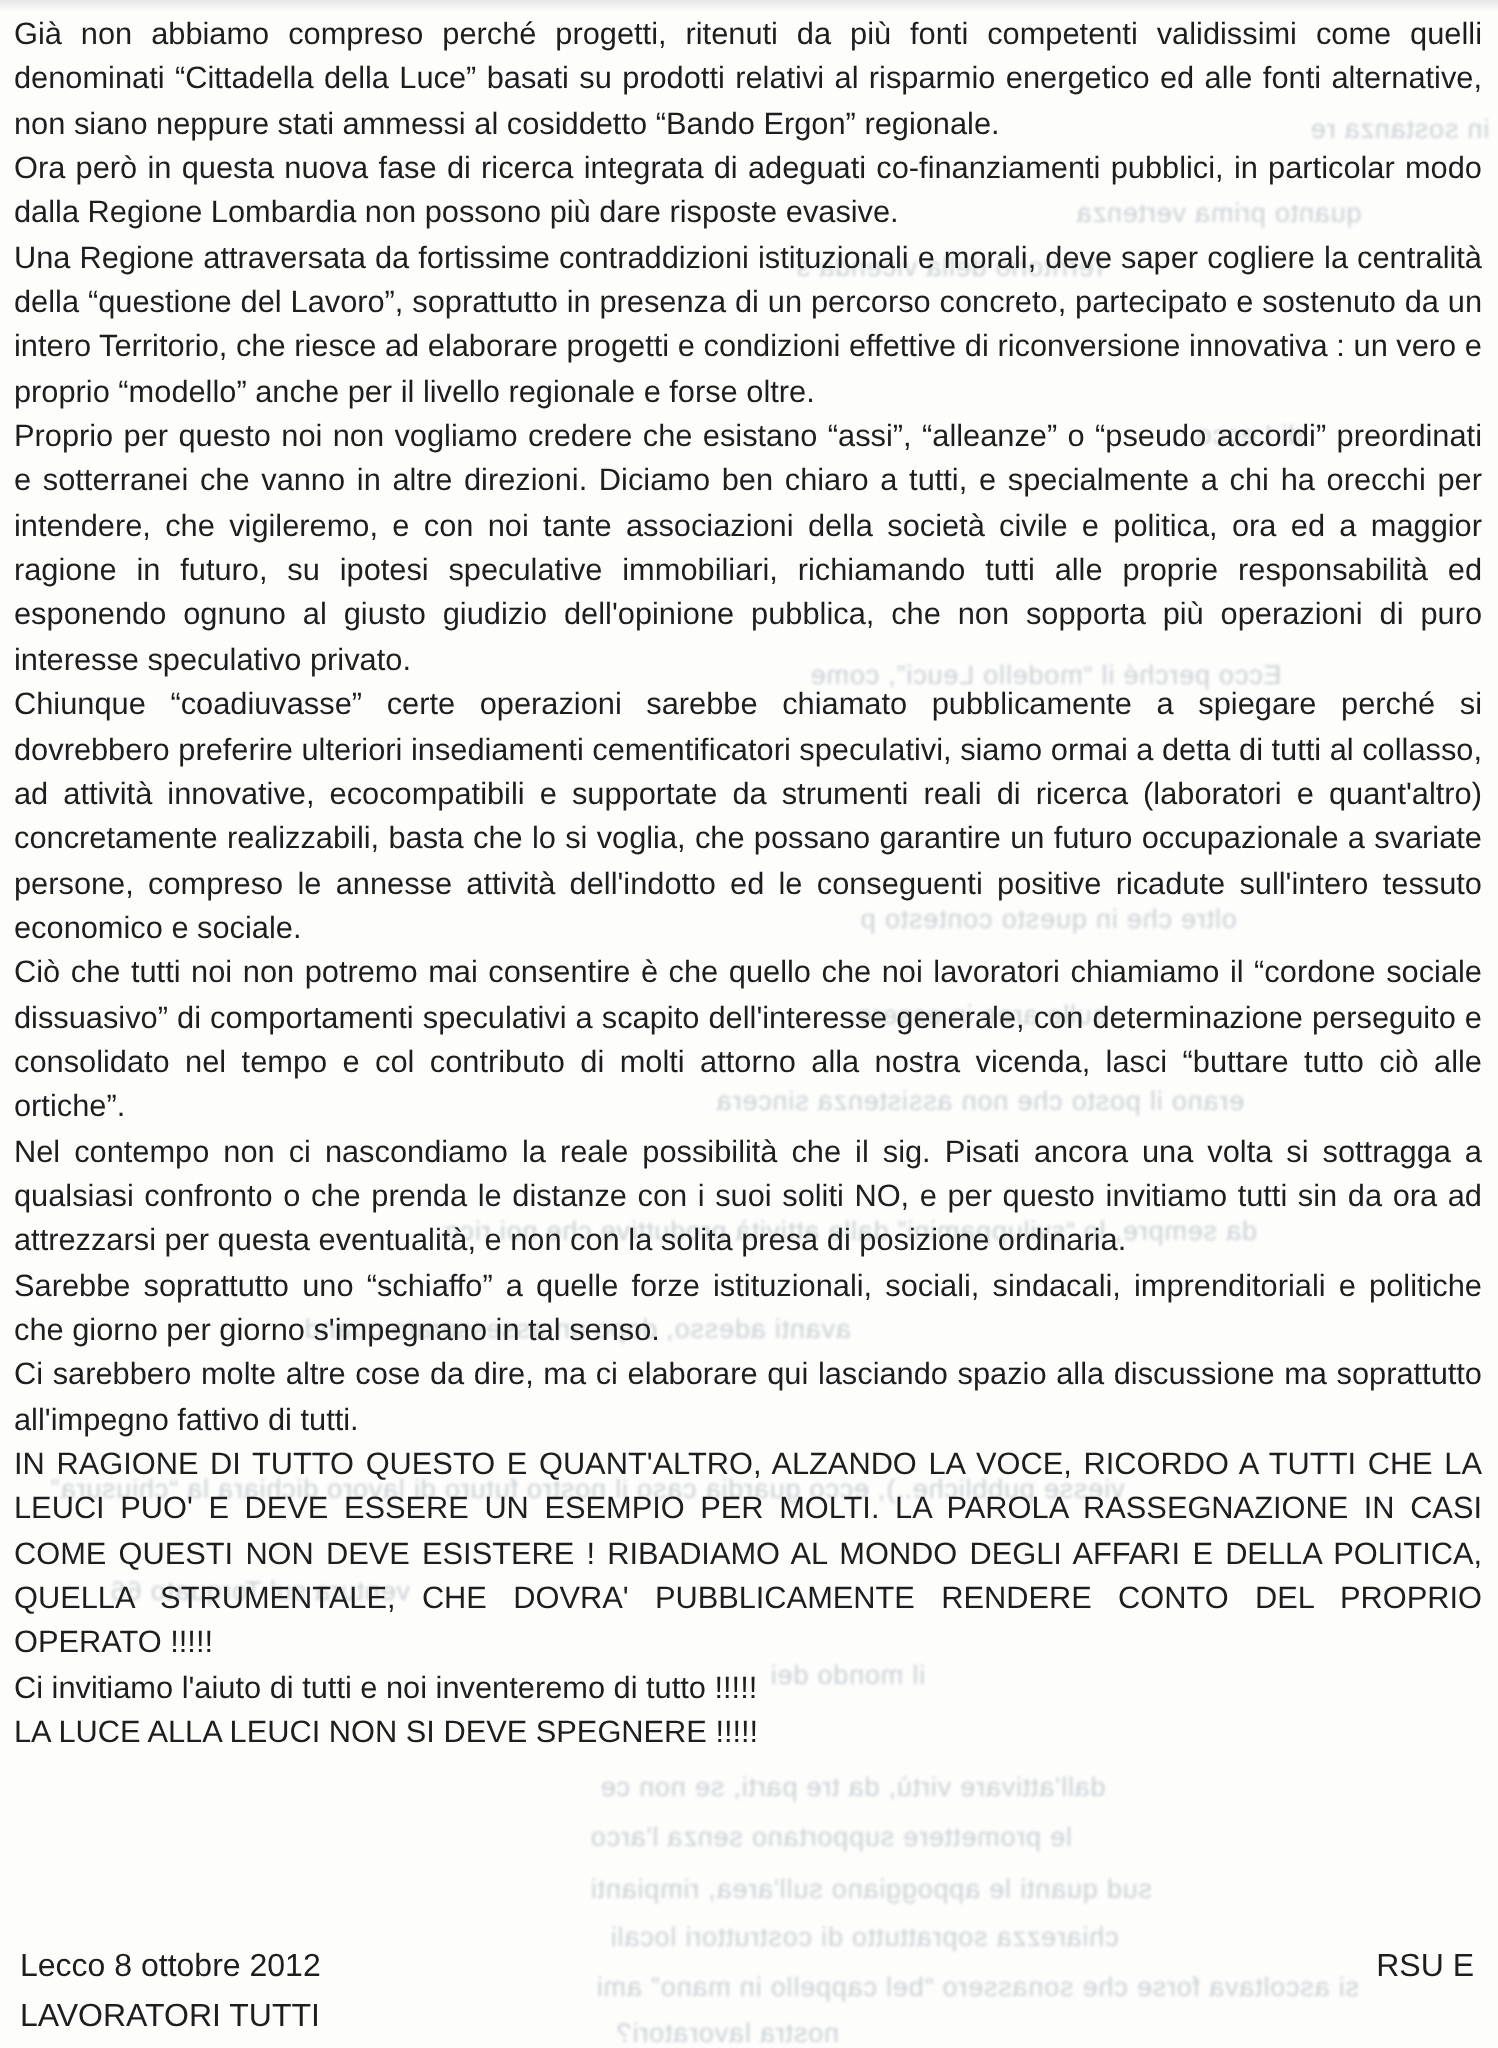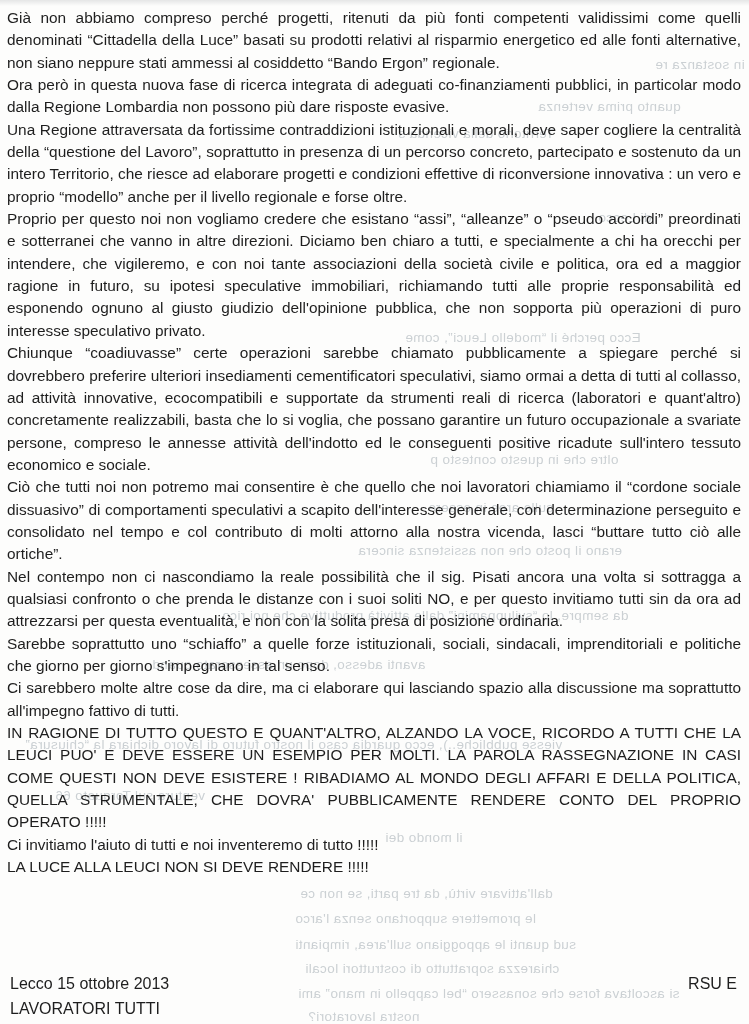--- a/index.html
+++ b/index.html
@@ -99,22 +99,22 @@
       <p>Ora però in questa nuova fase di ricerca integrata di adeguati co-finanziamenti pubblici, in particolar modo dalla Regione Lombardia non possono più dare risposte evasive.</p>
       <p>Una Regione attraversata da fortissime contraddizioni istituzionali e morali, deve saper cogliere la centralità della “questione del Lavoro”, soprattutto in presenza di un percorso concreto, partecipato e sostenuto da un intero Territorio, che riesce ad elaborare progetti e condizioni effettive di riconversione innovativa : un  vero e proprio “modello” anche per il livello regionale e forse oltre.</p>
       <p>Proprio per questo noi non vogliamo credere che esistano “assi”, “alleanze” o “pseudo accordi” preordinati e sotterranei che vanno in altre direzioni. Diciamo ben chiaro a tutti, e specialmente a chi ha orecchi per intendere, che vigileremo, e con noi tante associazioni della società civile e politica, ora ed a maggior ragione  in futuro, su ipotesi speculative immobiliari, richiamando tutti alle proprie responsabilità ed esponendo ognuno al giusto giudizio dell'opinione pubblica, che non sopporta più operazioni di puro interesse speculativo privato.</p>
       <p>Chiunque “coadiuvasse” certe  operazioni sarebbe chiamato pubblicamente a spiegare perché si dovrebbero preferire ulteriori insediamenti cementificatori speculativi, siamo ormai a detta di tutti al collasso, ad attività innovative, ecocompatibili e supportate da strumenti reali di ricerca (laboratori e quant'altro) concretamente realizzabili, basta che lo si voglia, che possano garantire  un futuro occupazionale a svariate persone, compreso le annesse attività dell'indotto ed le conseguenti positive ricadute sull'intero tessuto economico e sociale.</p>
       <p>Ciò che tutti noi non potremo mai consentire è che quello che noi lavoratori chiamiamo il  “cordone sociale dissuasivo” di comportamenti speculativi a scapito dell'interesse generale, con determinazione perseguito e consolidato nel tempo e col contributo di molti attorno alla nostra vicenda,  lasci  “buttare tutto ciò alle ortiche”.</p>
       <p>Nel contempo non ci nascondiamo la reale possibilità che il sig. Pisati ancora una volta si sottragga a qualsiasi confronto o che prenda le distanze con i suoi soliti NO, e per questo invitiamo tutti sin da ora  ad attrezzarsi per questa eventualità, e  non con la solita presa di posizione ordinaria.</p>
       <p>Sarebbe soprattutto uno “schiaffo” a quelle forze istituzionali, sociali, sindacali, imprenditoriali e politiche che giorno per giorno s'impegnano in tal senso.</p>
       <p>Ci sarebbero molte altre cose da dire, ma ci elaborare qui lasciando spazio alla discussione ma soprattutto all'impegno fattivo di tutti.</p>
       <p>IN RAGIONE DI TUTTO QUESTO E QUANT'ALTRO, ALZANDO LA VOCE, RICORDO A TUTTI CHE LA LEUCI PUO' E DEVE ESSERE UN ESEMPIO PER MOLTI. LA PAROLA RASSEGNAZIONE IN CASI COME QUESTI NON DEVE ESISTERE ! RIBADIAMO AL MONDO DEGLI AFFARI  E DELLA POLITICA, QUELLA STRUMENTALE, CHE DOVRA' PUBBLICAMENTE RENDERE CONTO DEL PROPRIO OPERATO !!!!!</p>
       <p>Ci  invitiamo l'aiuto di tutti e noi inventeremo di tutto !!!!!</p>
-      <p>LA LUCE ALLA LEUCI NON SI DEVE RENDERE !!!!!</p>
+      <p>LA LUCE ALLA LEUCI NON SI DEVE SPEGNERE !!!!!</p>
     </div>
   <div class="footer">
     <div class="footer-row">
-      <span>Lecco 15 ottobre 2013</span>
+      <span>Lecco 8 ottobre 2012</span>
       <span>RSU E</span>
     </div>
     <div>LAVORATORI TUTTI</div>
   </div>
 </div>
 
 </body></html>

